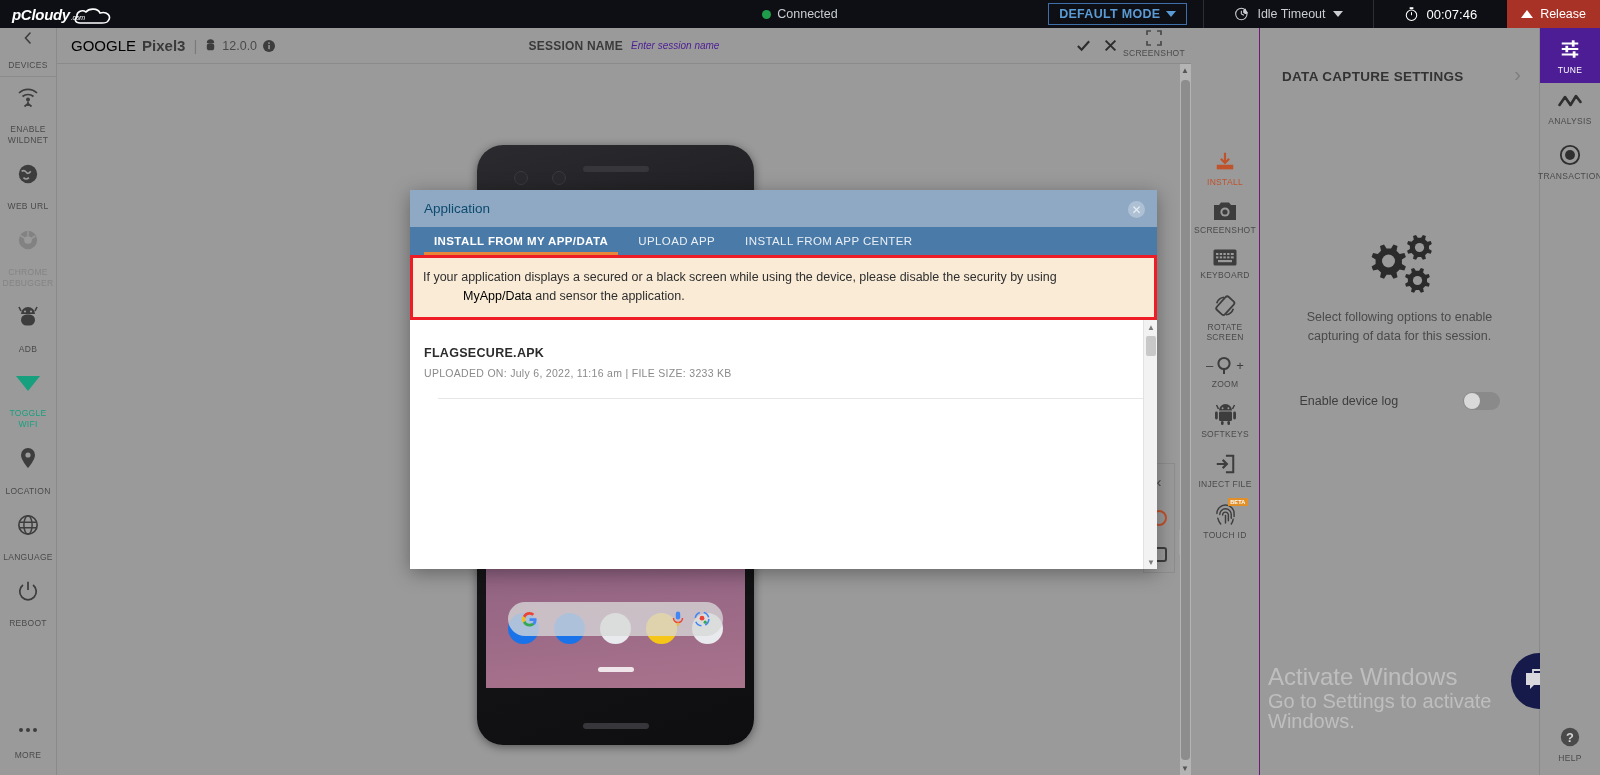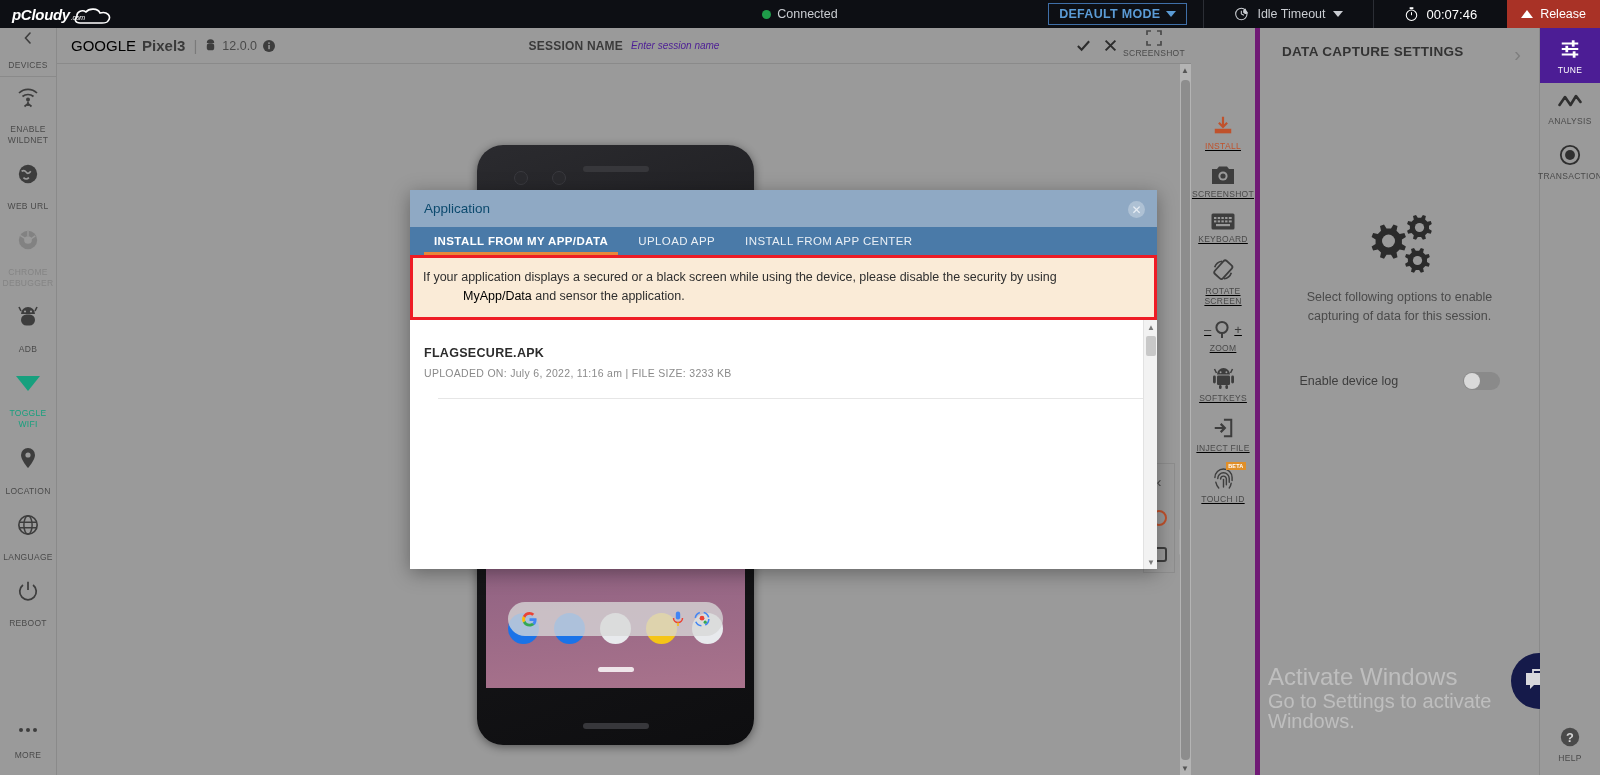--- a/index.html
+++ b/index.html
@@ -157,40 +157,41 @@
   .sidectl .circ { width: 16px; height:16px; border:2px solid #c0522c; border-radius:50%;}
   .sidectl .sq { width: 15px; height:15px; border:2px solid #3d3d3d; border-radius:3px;}
   .collapse-tab {
     position: absolute; right: 0px; top: 465px; width: 12px; height: 26px;
     background: #a5a5a5; clip-path: polygon(0 0, 100% 50%, 0 100%);
   }
 
   
   .toolbar {
     position: absolute; left: 1191px; top: 28px; width: 69px; height: 747px;
-    background: #9a9a9a; border-right: 5px solid #701a75;
-    display: flex; flex-direction: column; align-items: center; padding-top: 80px; text-decoration: underline;
+    background: #9a9a9a; border-right: 1px solid #701a75;
+    display: flex; flex-direction: column; align-items: center; padding-top: 116px;
   }
   .tb-item { width: 69px; padding: 7px 2px; display:flex; flex-direction:column; align-items:center; gap:4px; position:relative;}
   .tb-item .lbl { font-size: 8.5px; color:#4a4a4a; letter-spacing:.3px; text-align:center; line-height:10px;}
   .tb-item.install .lbl { color: #c0522c; }
   .beta {
     position:absolute; top:2px; right:12px; background:#e08f29; color:#fff;
     font-size:5.5px; font-weight:bold; padding:1px 2px; letter-spacing:.2px;
   }
   .zoomrow { display:flex; align-items:center; gap:3px; color:#3d3d3d; font-size:13px;}
 
   
   .rpanel {
     position: absolute; left: 1260px; top: 28px; width: 280px; height: 747px;
     background: #9a9a9a; border-right: 1px solid #8a8a8a;
   }
   .rp-head {
-    display: flex; align-items: flex-start; justify-content: space-between;
+    display: flex; align-items: flex-end; justify-content: space-between;
     padding: 16px 18px 0 22px;
+    margin-top: 20px;
   }
   .rp-title { font-size: 13.5px; font-weight: bold; color: #333; letter-spacing:.3px;}
   .rp-chev { color:#7e7e7e; font-size: 20px; line-height:1; }
   .rp-body { padding-top: 150px; display:flex; flex-direction:column; align-items:center;}
   .rp-msg { text-align:center; font-size: 12.5px; color:#4a4a4a; line-height: 19px; margin-top: 14px; width: 215px;}
   .rp-toggle-row {
     margin-top: 46px; width: 200px; display:flex; align-items:center; justify-content: space-between;
   }
   .rp-toggle-row .t-lbl { font-size: 12.5px; color:#3d3d3d; }
   .switch { width: 37px; height: 18px; border-radius: 9px; background: #8a8a8a; position: relative; }

